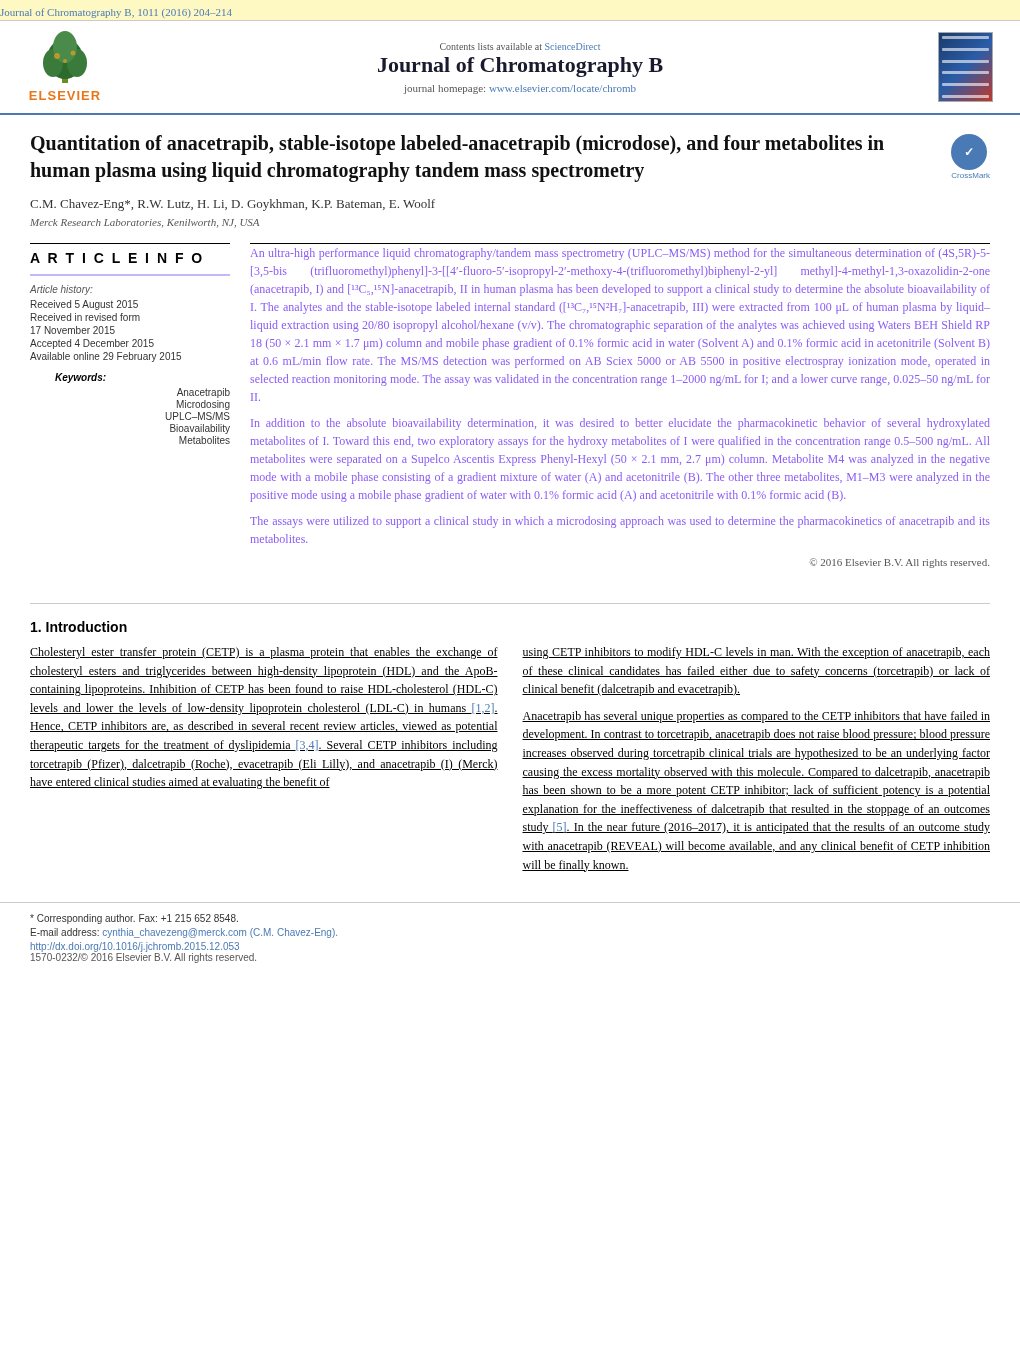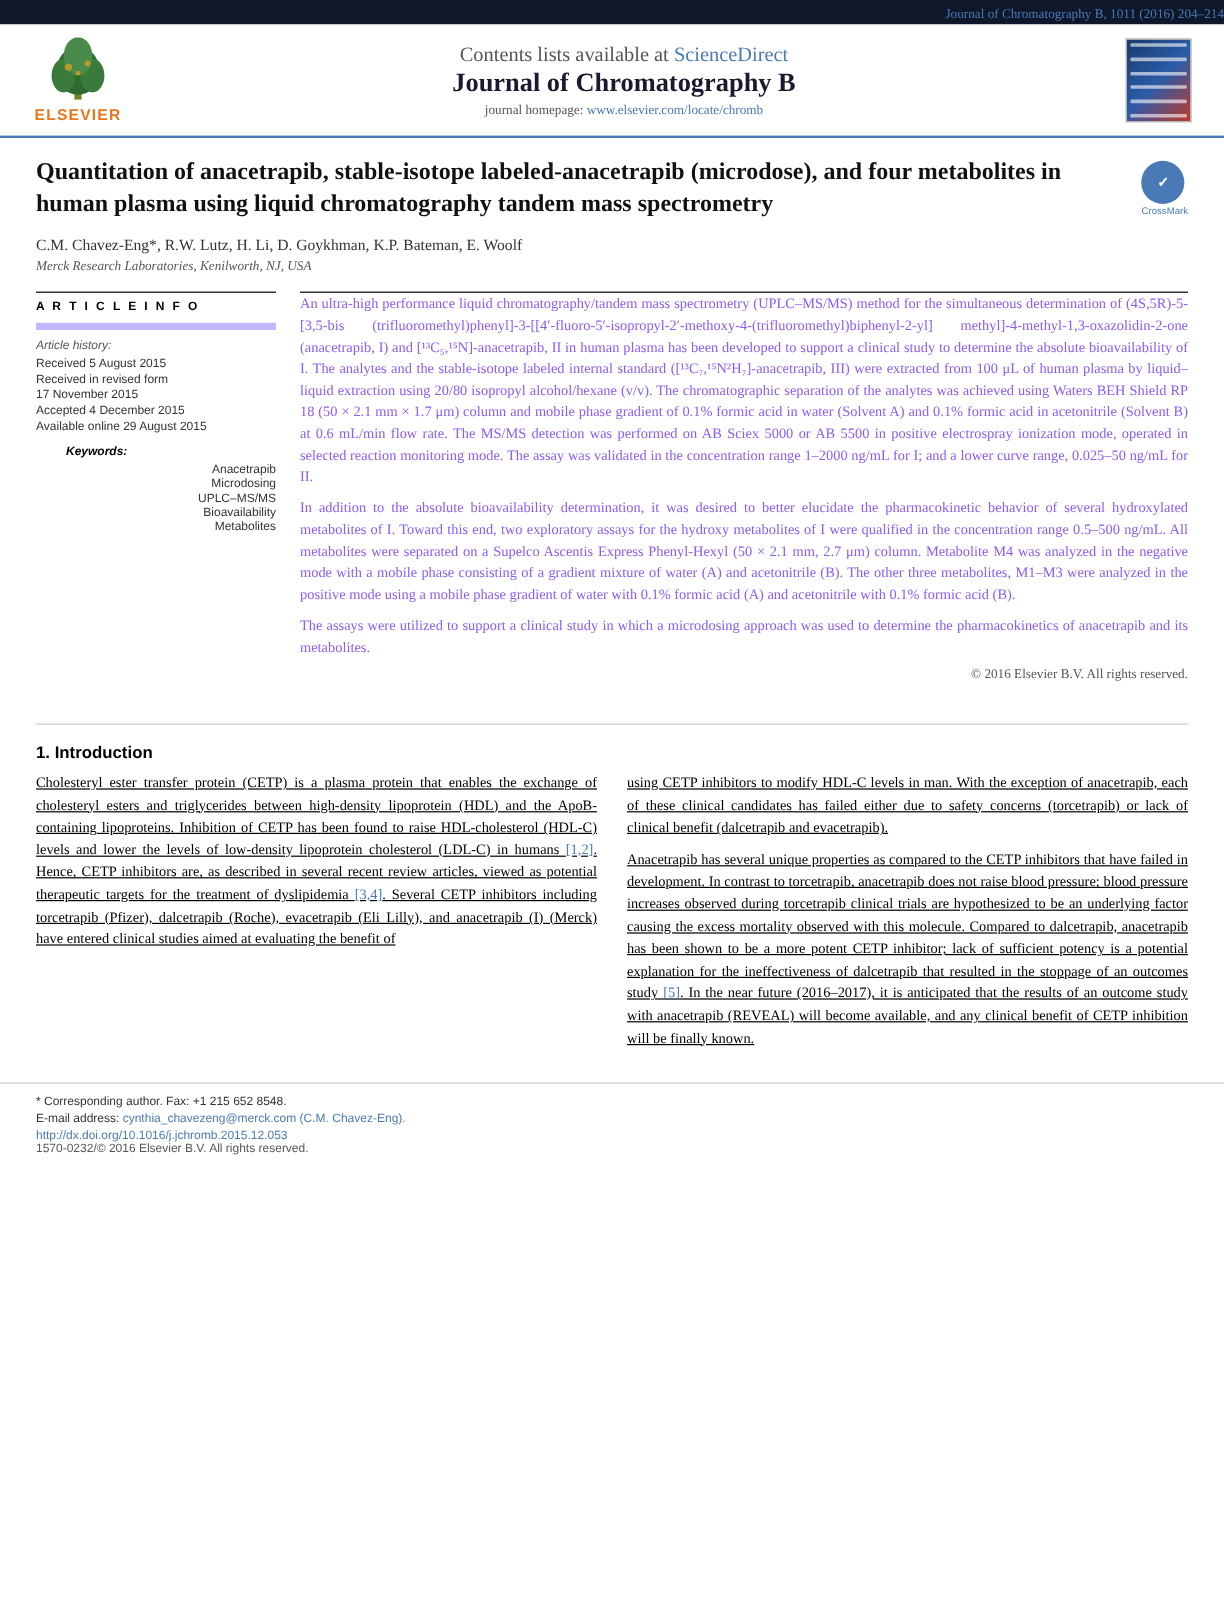--- a/index.html
+++ b/index.html
@@ -7,22 +7,22 @@
       width: 1020px;
       min-height: 1351px;
       background: #fff;
       font-family: 'Times New Roman', Times, serif;
       font-size: 13px;
       color: #000;
     }
 
     
     .top-bar {
-      background: #0f172a;
-      text-align: right;
+      background: #fef9c3;
+      text-align: left;
       padding: 6px 0 2px;
       font-size: 11px;
       color: #4a7ab5;
       border-bottom: 1px solid #ccc;
     }
 
     .journal-header {
       display: flex;
       align-items: center;
       padding: 10px 20px;
@@ -49,21 +49,21 @@
       margin-top: 2px;
       font-family: Arial, sans-serif;
     }
 
     .journal-title-block {
       flex: 1;
       text-align: center;
     }
 
     .contents-line {
-      font-size: 17px;
+      font-size: 10px;
       color: #555;
       margin-bottom: 0;
     }
 
     .sciencedirect-link {
       color: #4a7ab5;
       text-decoration: none;
     }
 
     .journal-name-big {
@@ -175,28 +175,28 @@
       flex-shrink: 0;
       border-top: 1px solid #000;
     }
 
     .right-col {
       flex: 1;
       border-top: 1px solid #000;
     }
 
     .col-section-title {
-      font-size: 10px;
+      font-size: 14px;
       letter-spacing: 2px;
       text-transform: uppercase;
       font-weight: bold;
       color: #000;
       padding: 6px 0 8px;
       font-family: Arial, sans-serif;
-      border-bottom: 6px solid #c4b5fd;
+      border-bottom: 2px solid #c4b5fd;
       margin-bottom: 8px;
     }
 
     .article-history {
       font-size: 10px;
       color: #555;
       font-style: italic;
       margin-bottom: 4px;
       font-family: Arial, sans-serif;
     }
@@ -386,21 +386,21 @@
   <div class="two-column">
 
     <div class="left-col">
       <div class="col-section-title">A R T I C L E   I N F O</div>
 
       <div class="article-history">Article history:</div>
       <div class="history-item">Received 5 August 2015</div>
       <div class="history-item">Received in revised form</div>
       <div class="history-item">17 November 2015</div>
       <div class="history-item">Accepted 4 December 2015</div>
-      <div class="history-item">Available online 29 August 2015</div>
+      <div class="history-item">Available online 29 February 2015</div>
 
       <div class="keywords-section">
         <div class="keywords-title">Keywords:</div>
         <div class="keyword-item">Anacetrapib</div>
         <div class="keyword-item">Microdosing</div>
         <div class="keyword-item">UPLC–MS/MS</div>
         <div class="keyword-item">Bioavailability</div>
         <div class="keyword-item">Metabolites</div>
       </div>
     </div>

